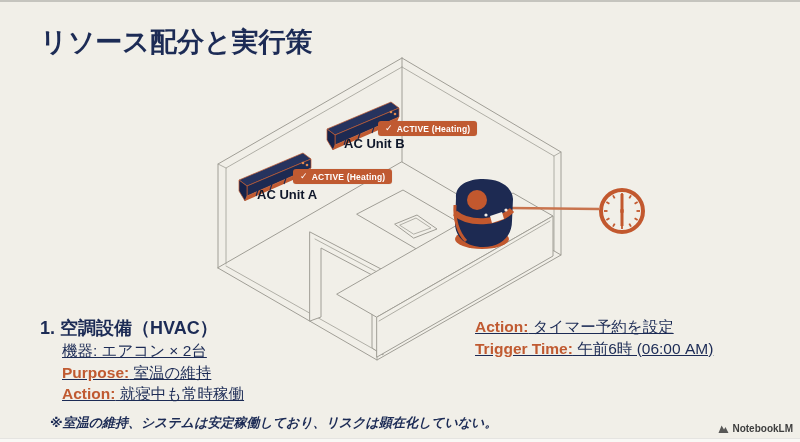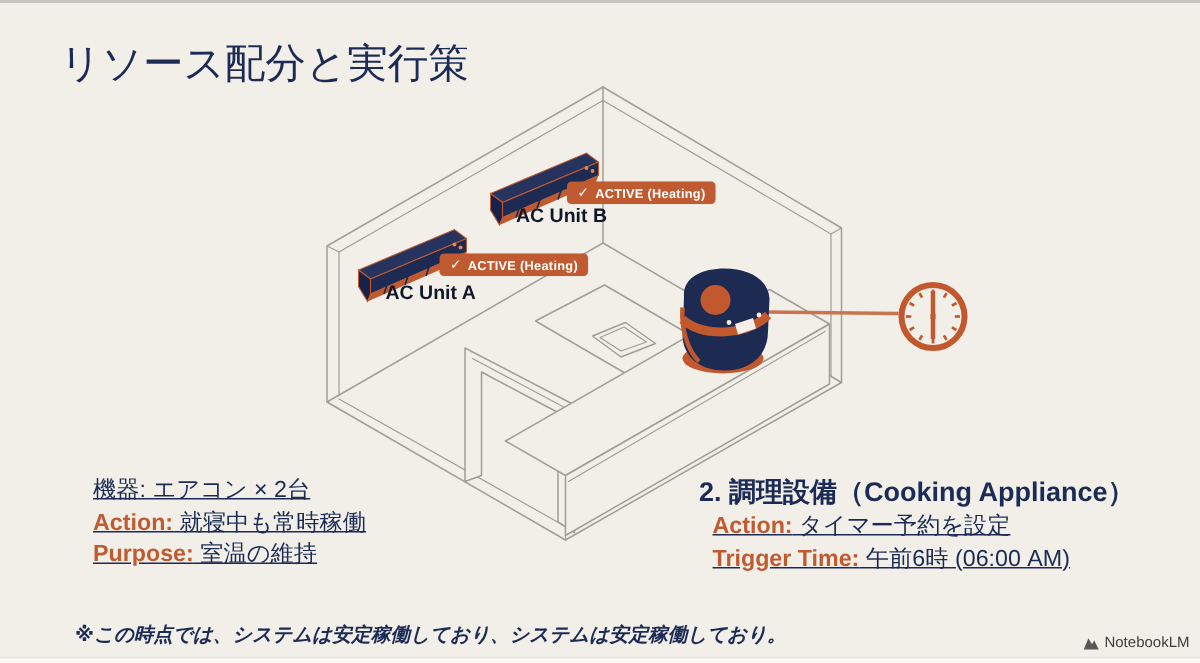--- a/index.html
+++ b/index.html
@@ -1,42 +1,42 @@
 <!DOCTYPE html>
 <html><head>
 <meta charset="utf-8">
 <style>
   html,body{margin:0;padding:0;}
   body{width:800px;height:442px;overflow:hidden;background:#f1efe8;
        font-family:"Liberation Sans","DejaVu Sans",sans-serif;position:relative;}
   .slide{position:absolute;inset:0;}
   .slide::before{content:"";position:absolute;left:0;top:0;right:0;height:2px;background:rgba(0,0,0,.18);}
   .slide::after{content:"";position:absolute;left:0;bottom:0;right:0;height:3px;background:rgba(255,255,255,.55);border-top:1px solid rgba(0,0,0,.08);}
-  .title{position:absolute;left:40px;top:24px;font-size:27px;font-weight:400;color:#1c2b55;}
+  .title{position:absolute;left:40px;top:24px;font-size:27px;font-weight:700;color:#1c2b55;}
   .scene{position:absolute;left:0;top:0;}
   .ac-label{position:absolute;font-size:13px;font-weight:700;color:#0f172a;white-space:nowrap;}
   .ac-label.a{left:257px;top:187px;}
   .ac-label.b{left:344px;top:136px;}
   .badge{position:absolute;display:flex;align-items:center;gap:4px;background:#c05a31;color:#fff;
          border-radius:3px;padding:2.5px 7px;font-size:8.5px;font-weight:700;letter-spacing:.2px;white-space:nowrap;
          box-shadow:0 0 0 .5px rgba(0,0,0,.05);}
   .badge.a{left:293px;top:169px;}
   .badge.b{left:378px;top:121px;}
   .badge .chk{font-size:9px;line-height:1;}
   .section{position:absolute;color:#1c2b55;}
   .section.s1{left:40px;top:316px;}
   .section.s2{left:466px;top:316px;}
   .section h2{margin:0;font-size:18px;font-weight:700;color:#1c2b55;white-space:nowrap;}
   .section .line{font-size:15.5px;font-weight:500;line-height:21.5px;white-space:nowrap;text-decoration:underline;}
   .s1 .line{margin-left:22px;}
   .s2 .line{margin-left:9px;}
   .klabel{color:#c05a31;font-weight:700;}
   .footnote{position:absolute;left:50px;top:414px;font-size:13px;font-style:italic;font-weight:600;color:#1c2b55;white-space:nowrap;}
   .watermark{position:absolute;right:7px;top:423px;display:flex;align-items:center;gap:3px;color:#3e3e3e;
-             font-size:10px;font-weight:400;}
+             font-size:10px;font-weight:700;}
   .watermark svg{display:block;opacity:.85;}
 </style>
 </head>
 <body>
 
 <div class="slide">
 
   <div class="title">リソース配分と実行策</div>
 
   <svg class="scene" width="800" height="442" viewBox="0 0 800 442">
@@ -150,32 +150,32 @@
   <div class="badge a">
     <span class="chk">✓</span>
     <span>ACTIVE (Heating)</span>
   </div>
   <div class="badge b">
     <span class="chk">✓</span>
     <span>ACTIVE (Heating)</span>
   </div>
 
   <div class="section s1">
+    <h2>1. 空調設備（HVAC）</h2>
     <div class="line">機器: エアコン × 2台</div>
+    <div class="line"><span class="klabel">Purpose:</span><span> 室温の維持</span></div>
     <div class="line"><span class="klabel">Action:</span><span> 就寝中も常時稼働</span></div>
-    <div class="line"><span class="klabel">Purpose:</span><span> 室温の維持</span></div>
   </div>
 
   <div class="section s2">
-    <h2>2. 調理設備（Cooking Appliance）</h2>
     <div class="line"><span class="klabel">Action:</span><span> タイマー予約を設定</span></div>
     <div class="line"><span class="klabel">Trigger Time:</span><span> 午前6時 (06:00 AM)</span></div>
   </div>
 
-  <div class="footnote">※この時点では、システムは安定稼働しており、システムは安定稼働しており。</div>
+  <div class="footnote">※室温の維持、システムは安定稼働しており、リスクは顕在化していない。</div>
 
   <div class="watermark">
     <svg width="11" height="10" viewBox="0 0 11 10">
       <path d="M0.5 9 L3.6 1.5 L6 5.5 L7.5 3 L10.5 9 Z" fill="#3e3e3e"></path>
     </svg>
     <span>NotebookLM</span>
   </div>
 
 </div>
 

